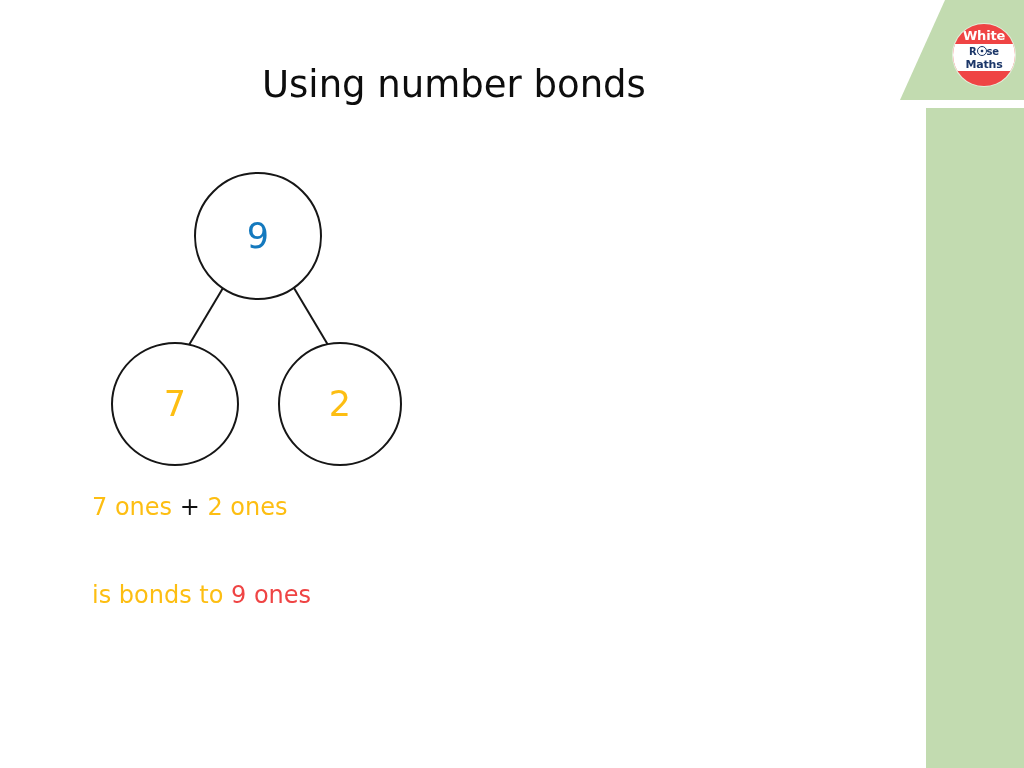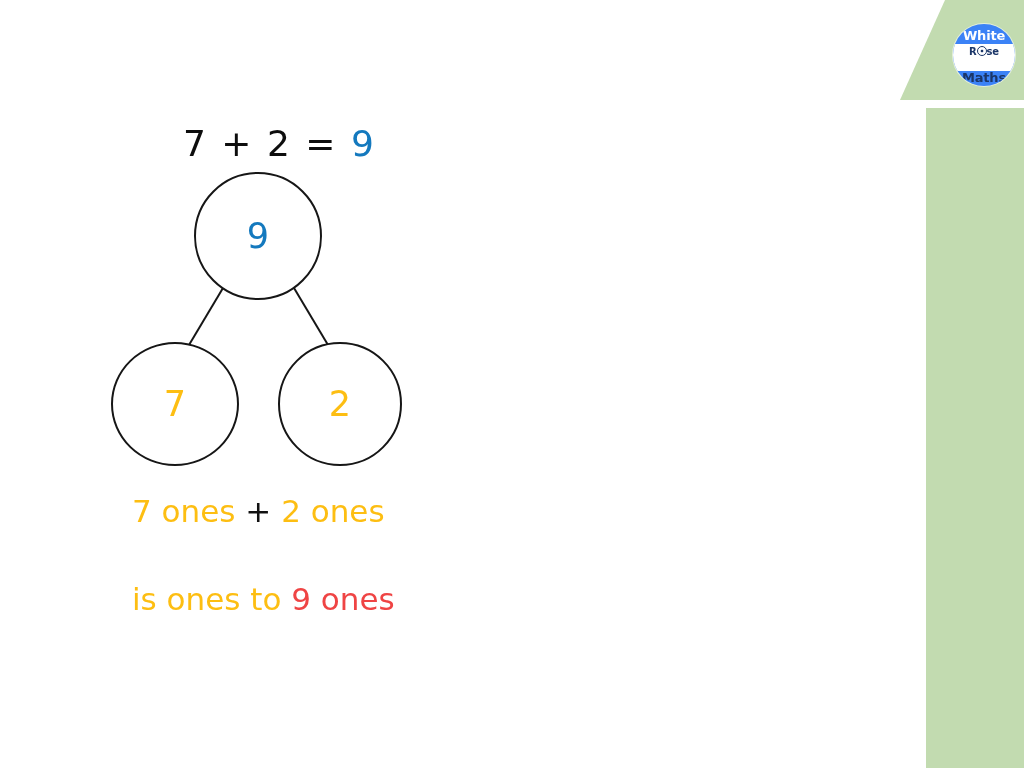--- a/index.html
+++ b/index.html
@@ -38,21 +38,21 @@
     background: #c2dbb0;
   }
 
   .logo {
     position: absolute;
     left: 953px;
     top: 24px;
     width: 62px;
     height: 62px;
     border-radius: 50%;
-    background: #3b82f6;
+    background: #ef4444;
     box-shadow: 0 0 0 1px rgba(255,255,255,.55);
     overflow: hidden;
   }
   .logo-band {
     position: absolute;
     left: 0;
     right: 0;
     top: 20px;
     height: 27px;
     background: #ffffff;
@@ -61,21 +61,21 @@
     position: absolute;
     left: 0;
     right: 0;
     text-align: center;
     font-family: "DejaVu Sans", sans-serif;
     font-weight: bold;
     letter-spacing: -0.2px;
   }
   .logo-white { top: 4px;  font-size: 13px; color: #ffffff; }
   .logo-rose  { top: 21px; font-size: 10px; color: #1b3668; }
-  .logo-maths { top: 46px; font-size: 13px; color: #1b3668; }
+  .logo-maths { top: 34px; font-size: 11px; color: #1b3668; }
   .rose-glyph {
     display: inline-block;
     width: 8px; height: 8px;
     border-radius: 50%;
     border: 1.5px solid #1b3668;
     position: relative;
     top: 1px;
     background:
       radial-gradient(circle at 50% 50%, #1b3668 0 1.5px, transparent 1.6px);
   }
@@ -99,24 +99,23 @@
     font-size: 36px;
     color: #0d0d0d;
     font-family: "DejaVu Sans", sans-serif;
     white-space: nowrap;
     letter-spacing: 2px;
   }
   .equation .answer { color: #1479be; }
 
   .sentence {
     position: absolute;
-    font-size: 31px;
+    font-size: 24px;
     font-family: "DejaVu Sans", sans-serif;
     white-space: nowrap;
-    margin-left: 40px;
   }
   .sentence-1 { left: 92px; top: 493px; }
   .sentence-2 { left: 92px; top: 581px; }
 
   .amber { color: #fdbe12; }
   .blue  { color: #ef4444; }
   .dark  { color: #111111; }
 
   
   .bond { position: absolute; left: 0; top: 0; width: 520px; height: 500px; }
@@ -149,28 +148,22 @@
   </svg>
   <div class="deco-bottom"></div>
 
   <div class="logo">
     <div class="logo-band"></div>
     <div class="logo-txt logo-white">White</div>
     <div class="logo-txt logo-rose"><span>R</span><span class="rose-glyph"></span><span>se</span></div>
     <div class="logo-txt logo-maths">Maths</div>
   </div>
 
+  <div class="title">Using number bonds</div>
 
-  <div class="equation">
-    <span>7</span>
-    <span>+</span>
-    <span>2</span>
-    <span>=</span>
-    <span class="answer">9</span>
-  </div>
 
   <div class="bond">
     <svg class="bond-lines" viewBox="0 0 520 500">
       <line x1="223" y1="288" x2="186" y2="350" stroke="#161616" stroke-width="2"></line>
       <line x1="294" y1="288" x2="331" y2="350" stroke="#161616" stroke-width="2"></line>
     </svg>
     <div class="node node-whole">
       <span>9</span>
     </div>
     <div class="node node-part-left">
@@ -181,17 +174,17 @@
     </div>
   </div>
 
   <div class="sentence sentence-1">
     <span class="amber">7 ones</span>
     <span class="dark">+</span>
     <span class="amber">2 ones</span>
   </div>
 
   <div class="sentence sentence-2">
-    <span class="amber">is ones to</span>
+    <span class="amber">is bonds to</span>
     <span class="blue">9 ones</span>
   </div>
 
 </div>
 
 </body></html>

